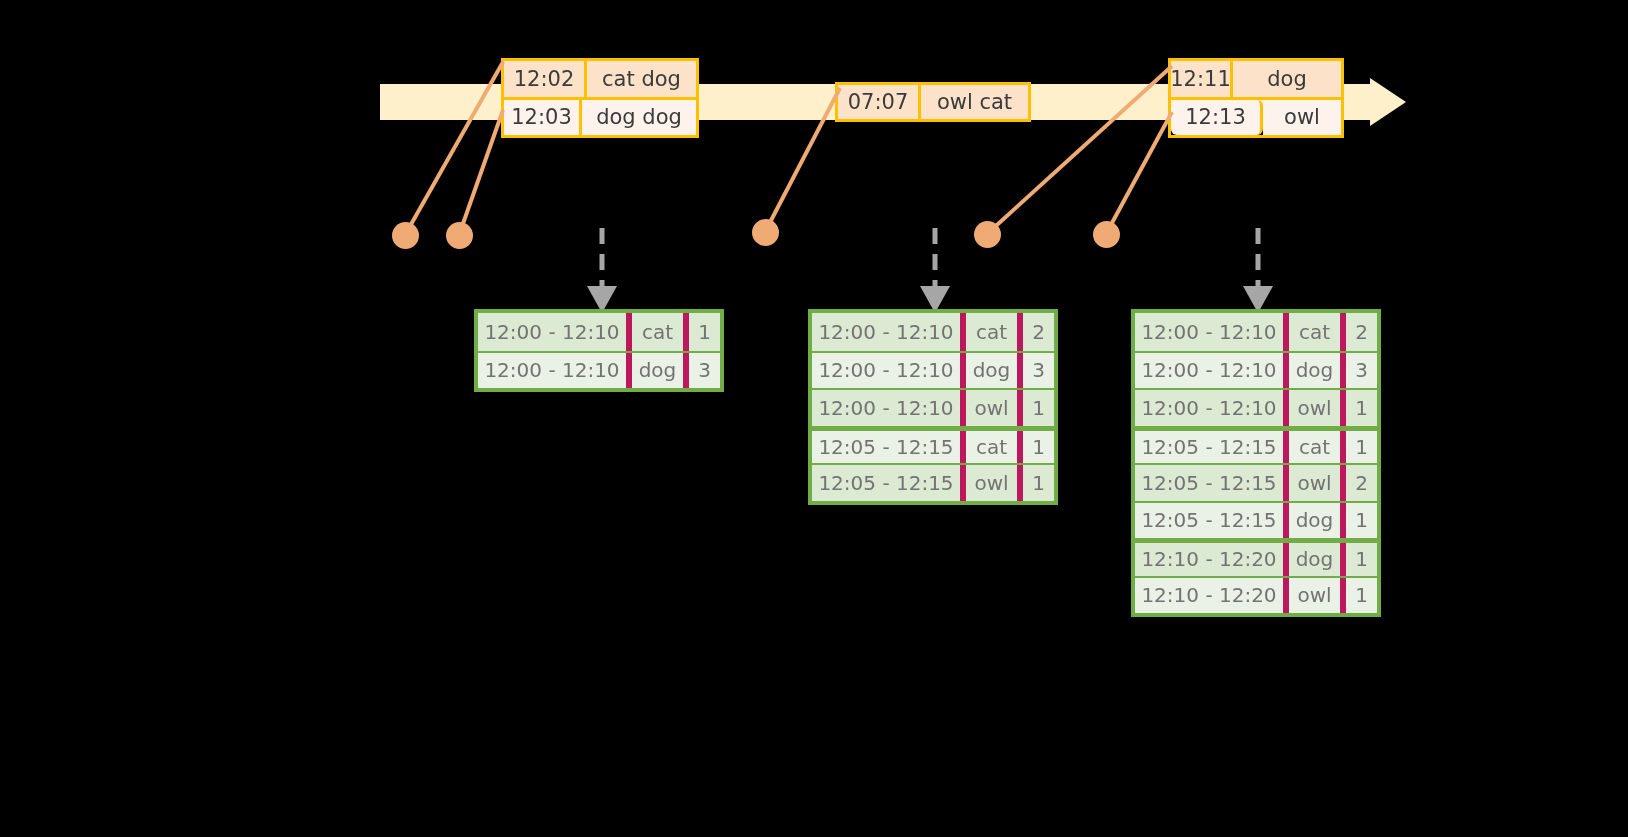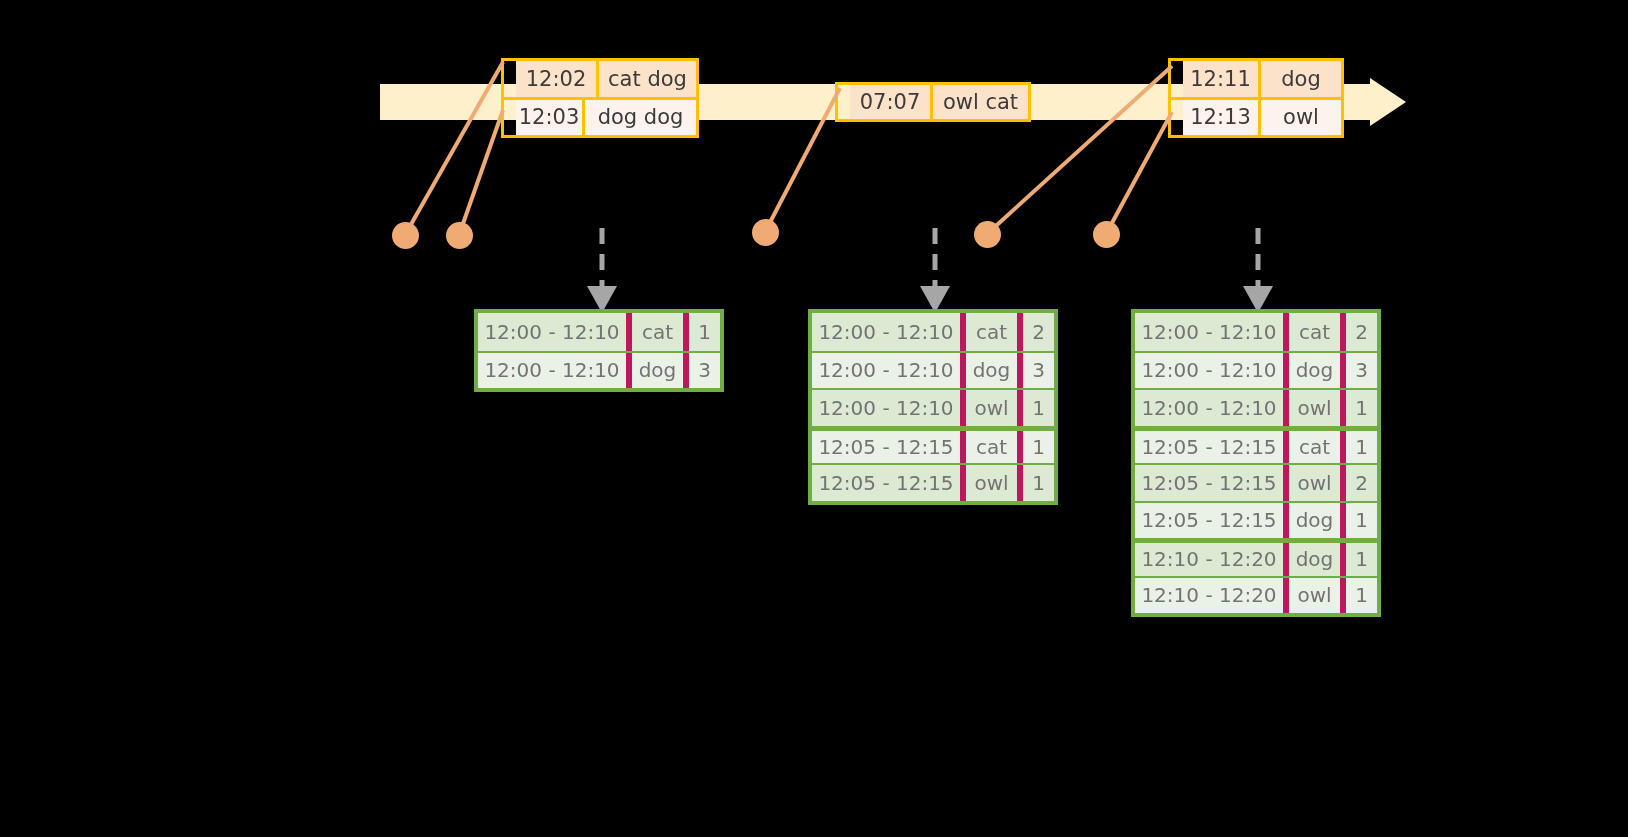--- a/index.html
+++ b/index.html
@@ -8,21 +8,21 @@
   #stage{position:absolute;left:0;top:0;width:1628px;height:837px;background:#000;}
 
   
   .tl-bar{position:absolute;background:#fdf0ca;}
   .tl-head{position:absolute;width:0;height:0;border-top:24px solid transparent;
            border-bottom:24px solid transparent;border-left:36px solid #fdf0ca;}
 
   
   .ebox{position:absolute;border:3px solid #ffc000;box-sizing:border-box;
         display:flex;flex-direction:column;}
-  .erow{display:flex;flex:1;box-sizing:border-box;padding-left:12px;}
+  .erow{display:flex;flex:1;box-sizing:border-box;}
   .erow + .erow{border-top:3px solid #ffc000;}
   .ecell{display:flex;align-items:center;justify-content:center;
          color:#3b3b3b;font-size:21px;box-sizing:border-box;white-space:nowrap;}
   .ecell.tcol{border-right:3px solid #ffc000;}
   .shade-a{background:#fce2c8;}
   .shade-b{background:#fdf3ec;}
 
   
   .conn{position:absolute;overflow:visible;pointer-events:none;}
   .dot{position:absolute;border-radius:50%;background:#f0ab74;}
@@ -49,39 +49,39 @@
 
   <div class="tl-bar" style="left:380px;top:84px;width:992px;height:36px;"></div>
   <div class="tl-head" style="left:1370px;top:78px;"></div>
 
   <div class="ebox" style="left:501px;top:58px;width:198px;height:80px;">
     <div class="erow">
       <div class="ecell tcol shade-a" style="width:83px;">12:02</div>
       <div class="ecell shade-a" style="flex:1;">cat dog</div>
     </div>
     <div class="erow">
-      <div class="ecell tcol shade-b" style="width:69px;">12:03</div>
+      <div class="ecell tcol shade-b" style="width:78px;">12:03</div>
       <div class="ecell shade-b" style="flex:1;">dog dog</div>
     </div>
   </div>
 
   <div class="ebox" style="left:835px;top:82px;width:196px;height:40px;">
     <div class="erow">
       <div class="ecell tcol shade-a" style="width:83px;">07:07</div>
       <div class="ecell shade-a" style="flex:1;">owl cat</div>
     </div>
   </div>
 
   <div class="ebox" style="left:1168px;top:58px;width:176px;height:80px;">
     <div class="erow">
-      <div class="ecell tcol shade-a" style="width:78px;">12:11</div>
+      <div class="ecell tcol shade-a" style="width:62px;">12:11</div>
       <div class="ecell shade-a" style="flex:1;">dog</div>
     </div>
     <div class="erow">
-      <div class="ecell tcol shade-b" style="width:78px;">12:13</div>
+      <div class="ecell tcol shade-b" style="width:92px;border-radius:6px;">12:13</div>
       <div class="ecell shade-b" style="flex:1;">owl</div>
     </div>
   </div>
 
   <svg class="conn" width="1628" height="837" style="left:0;top:0;">
     <line x1="405" y1="235" x2="503" y2="62" stroke="#f0ab74" stroke-width="4"></line>
     <line x1="459" y1="235" x2="503" y2="110" stroke="#f0ab74" stroke-width="4"></line>
     <line x1="765" y1="232" x2="840" y2="88" stroke="#f0ab74" stroke-width="4"></line>
     <line x1="987" y1="234" x2="1172" y2="66" stroke="#f0ab74" stroke-width="4"></line>
     <line x1="1106" y1="234" x2="1172" y2="112" stroke="#f0ab74" stroke-width="4"></line>

